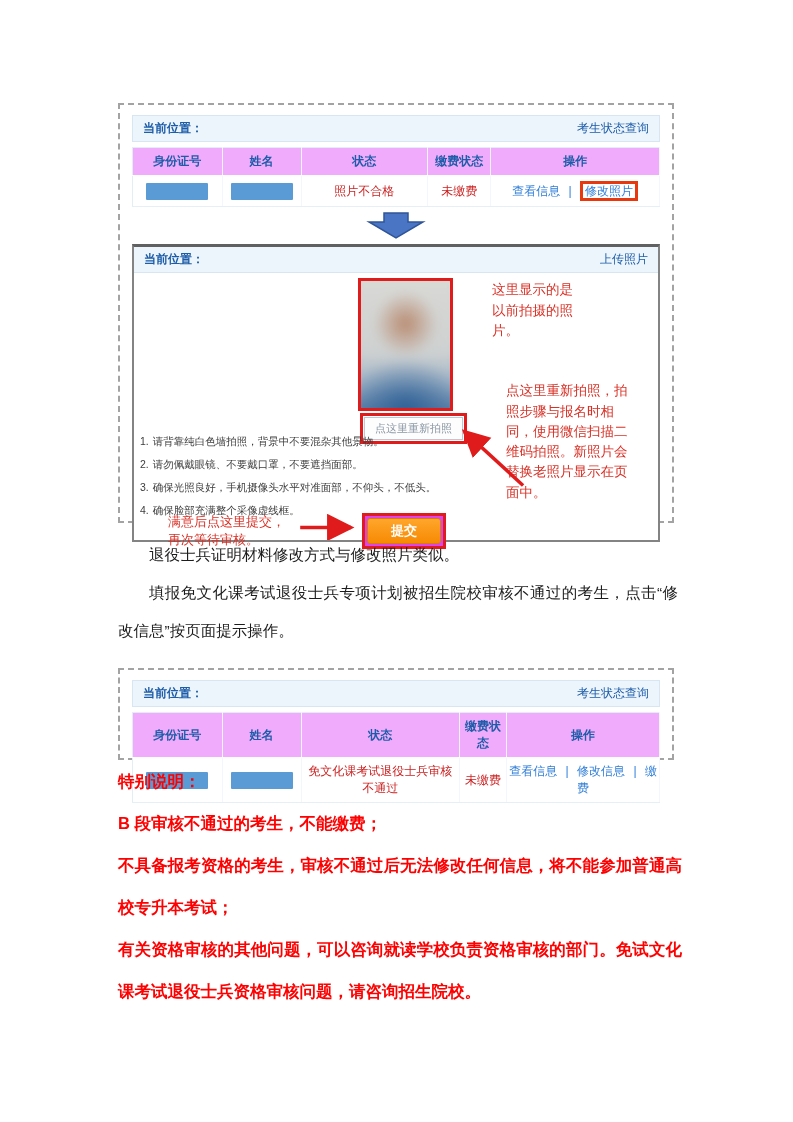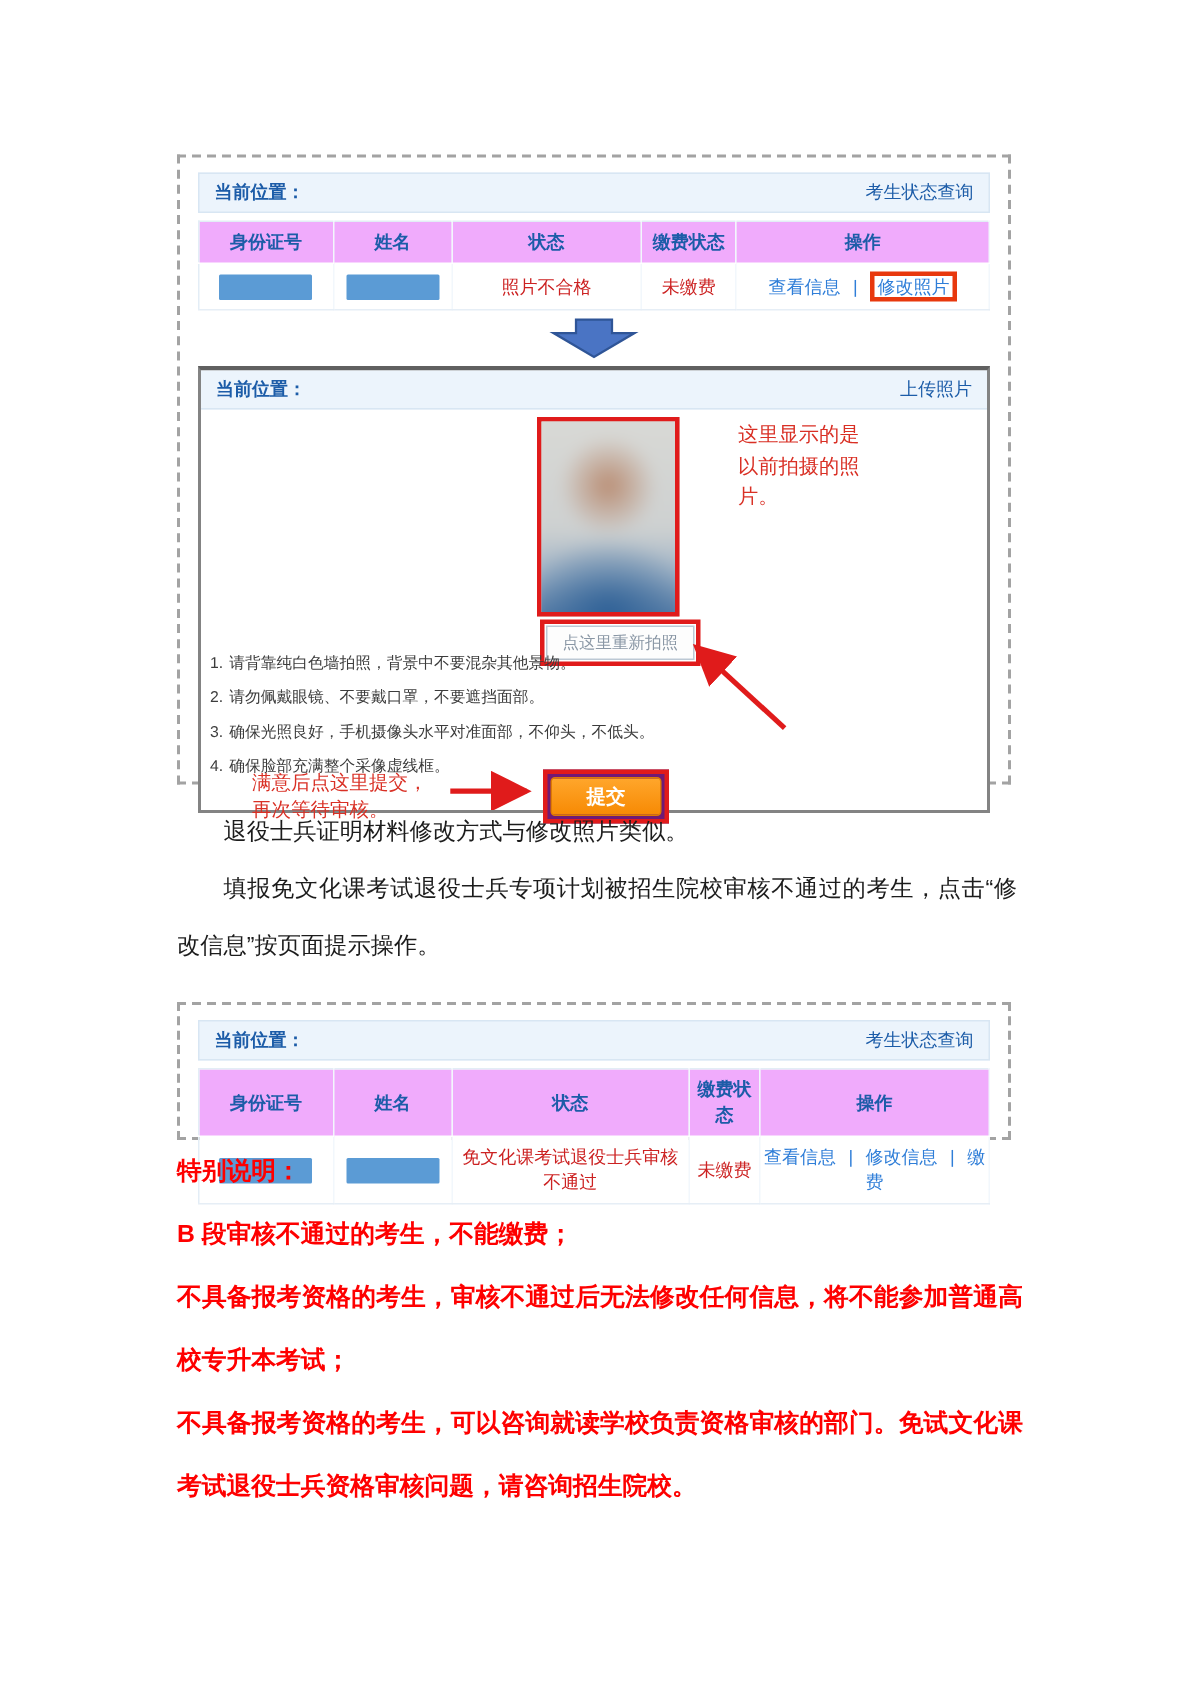--- a/index.html
+++ b/index.html
@@ -73,21 +73,21 @@
   }
   .note { position:absolute; color:#d93025; font-size:13.5px; line-height:1.5; }
   #note-photo { left:358px; top:33px; width:86px; }
   #note-retake { left:372px; top:134px; width:126px; }
   #note-submit { left:34px; top:266px; width:150px; font-size:13px; line-height:1.35; }
   .instructions { position:absolute; left:6px; top:188px; font-size:10.5px; color:#3c3c3c; }
   .instructions .item { margin-bottom:9px; white-space:nowrap; }
   .instructions .num { margin-right:4px; }
   .submit-wrap {
     position:absolute; left:228px; top:266px;
-    border:3px solid #e01b1b; background:#701a75; padding:2px;
+    border:3px solid #e01b1b; background:#d946ef; padding:2px;
   }
   .submit-btn {
     display:block; width:74px; height:26px; border:1px solid #e07b00; border-radius:3px;
     background:linear-gradient(180deg,#ffa62b 0%,#f78a04 100%);
     color:#fff; font-weight:bold; font-size:13px; cursor:pointer;
   }
   .overlay { position:absolute; left:0; top:0; width:100%; height:100%; pointer-events:none; }
 
   
   #body-text {
@@ -163,20 +163,21 @@
 
     <div class="photo-frame">
       <div class="photo-blur"></div>
     </div>
 
     <div class="wechat-wrap">
       <button class="wechat-btn">点这里重新拍照</button>
     </div>
 
     <div class="note" id="note-photo">这里显示的是以前拍摄的照片。</div>
+    <div class="note" id="note-retake">点这里重新拍照，拍照步骤与报名时相同，使用微信扫描二维码拍照。新照片会替换老照片显示在页面中。</div>
 
     <div class="instructions">
       <div class="item"><span class="num">1.</span><span>请背靠纯白色墙拍照，背景中不要混杂其他景物。</span></div>
       <div class="item"><span class="num">2.</span><span>请勿佩戴眼镜、不要戴口罩，不要遮挡面部。</span></div>
       <div class="item"><span class="num">3.</span><span>确保光照良好，手机摄像头水平对准面部，不仰头，不低头。</span></div>
       <div class="item"><span class="num">4.</span><span>确保脸部充满整个采像虚线框。</span></div>
     </div>
 
     <div class="note" id="note-submit">
       <span>满意后点这里提交，</span><br>
@@ -245,14 +246,14 @@
         </td>
       </tr>
     </tbody>
   </table>
 </div>
 
 <div id="special-notes">
   <p>特别说明：</p>
   <p>B 段审核不通过的考生，不能缴费；</p>
   <p>不具备报考资格的考生，审核不通过后无法修改任何信息，将不能参加普通高校专升本考试；</p>
-  <p>不具备报考资格的考生，可以咨询就读学校负责资格审核的部门。免试文化课考试退役士兵资格审核问题，请咨询招生院校。</p>
+  <p>有关资格审核的其他问题，可以咨询就读学校负责资格审核的部门。免试文化课考试退役士兵资格审核问题，请咨询招生院校。</p>
 </div>
 
 </body></html>

